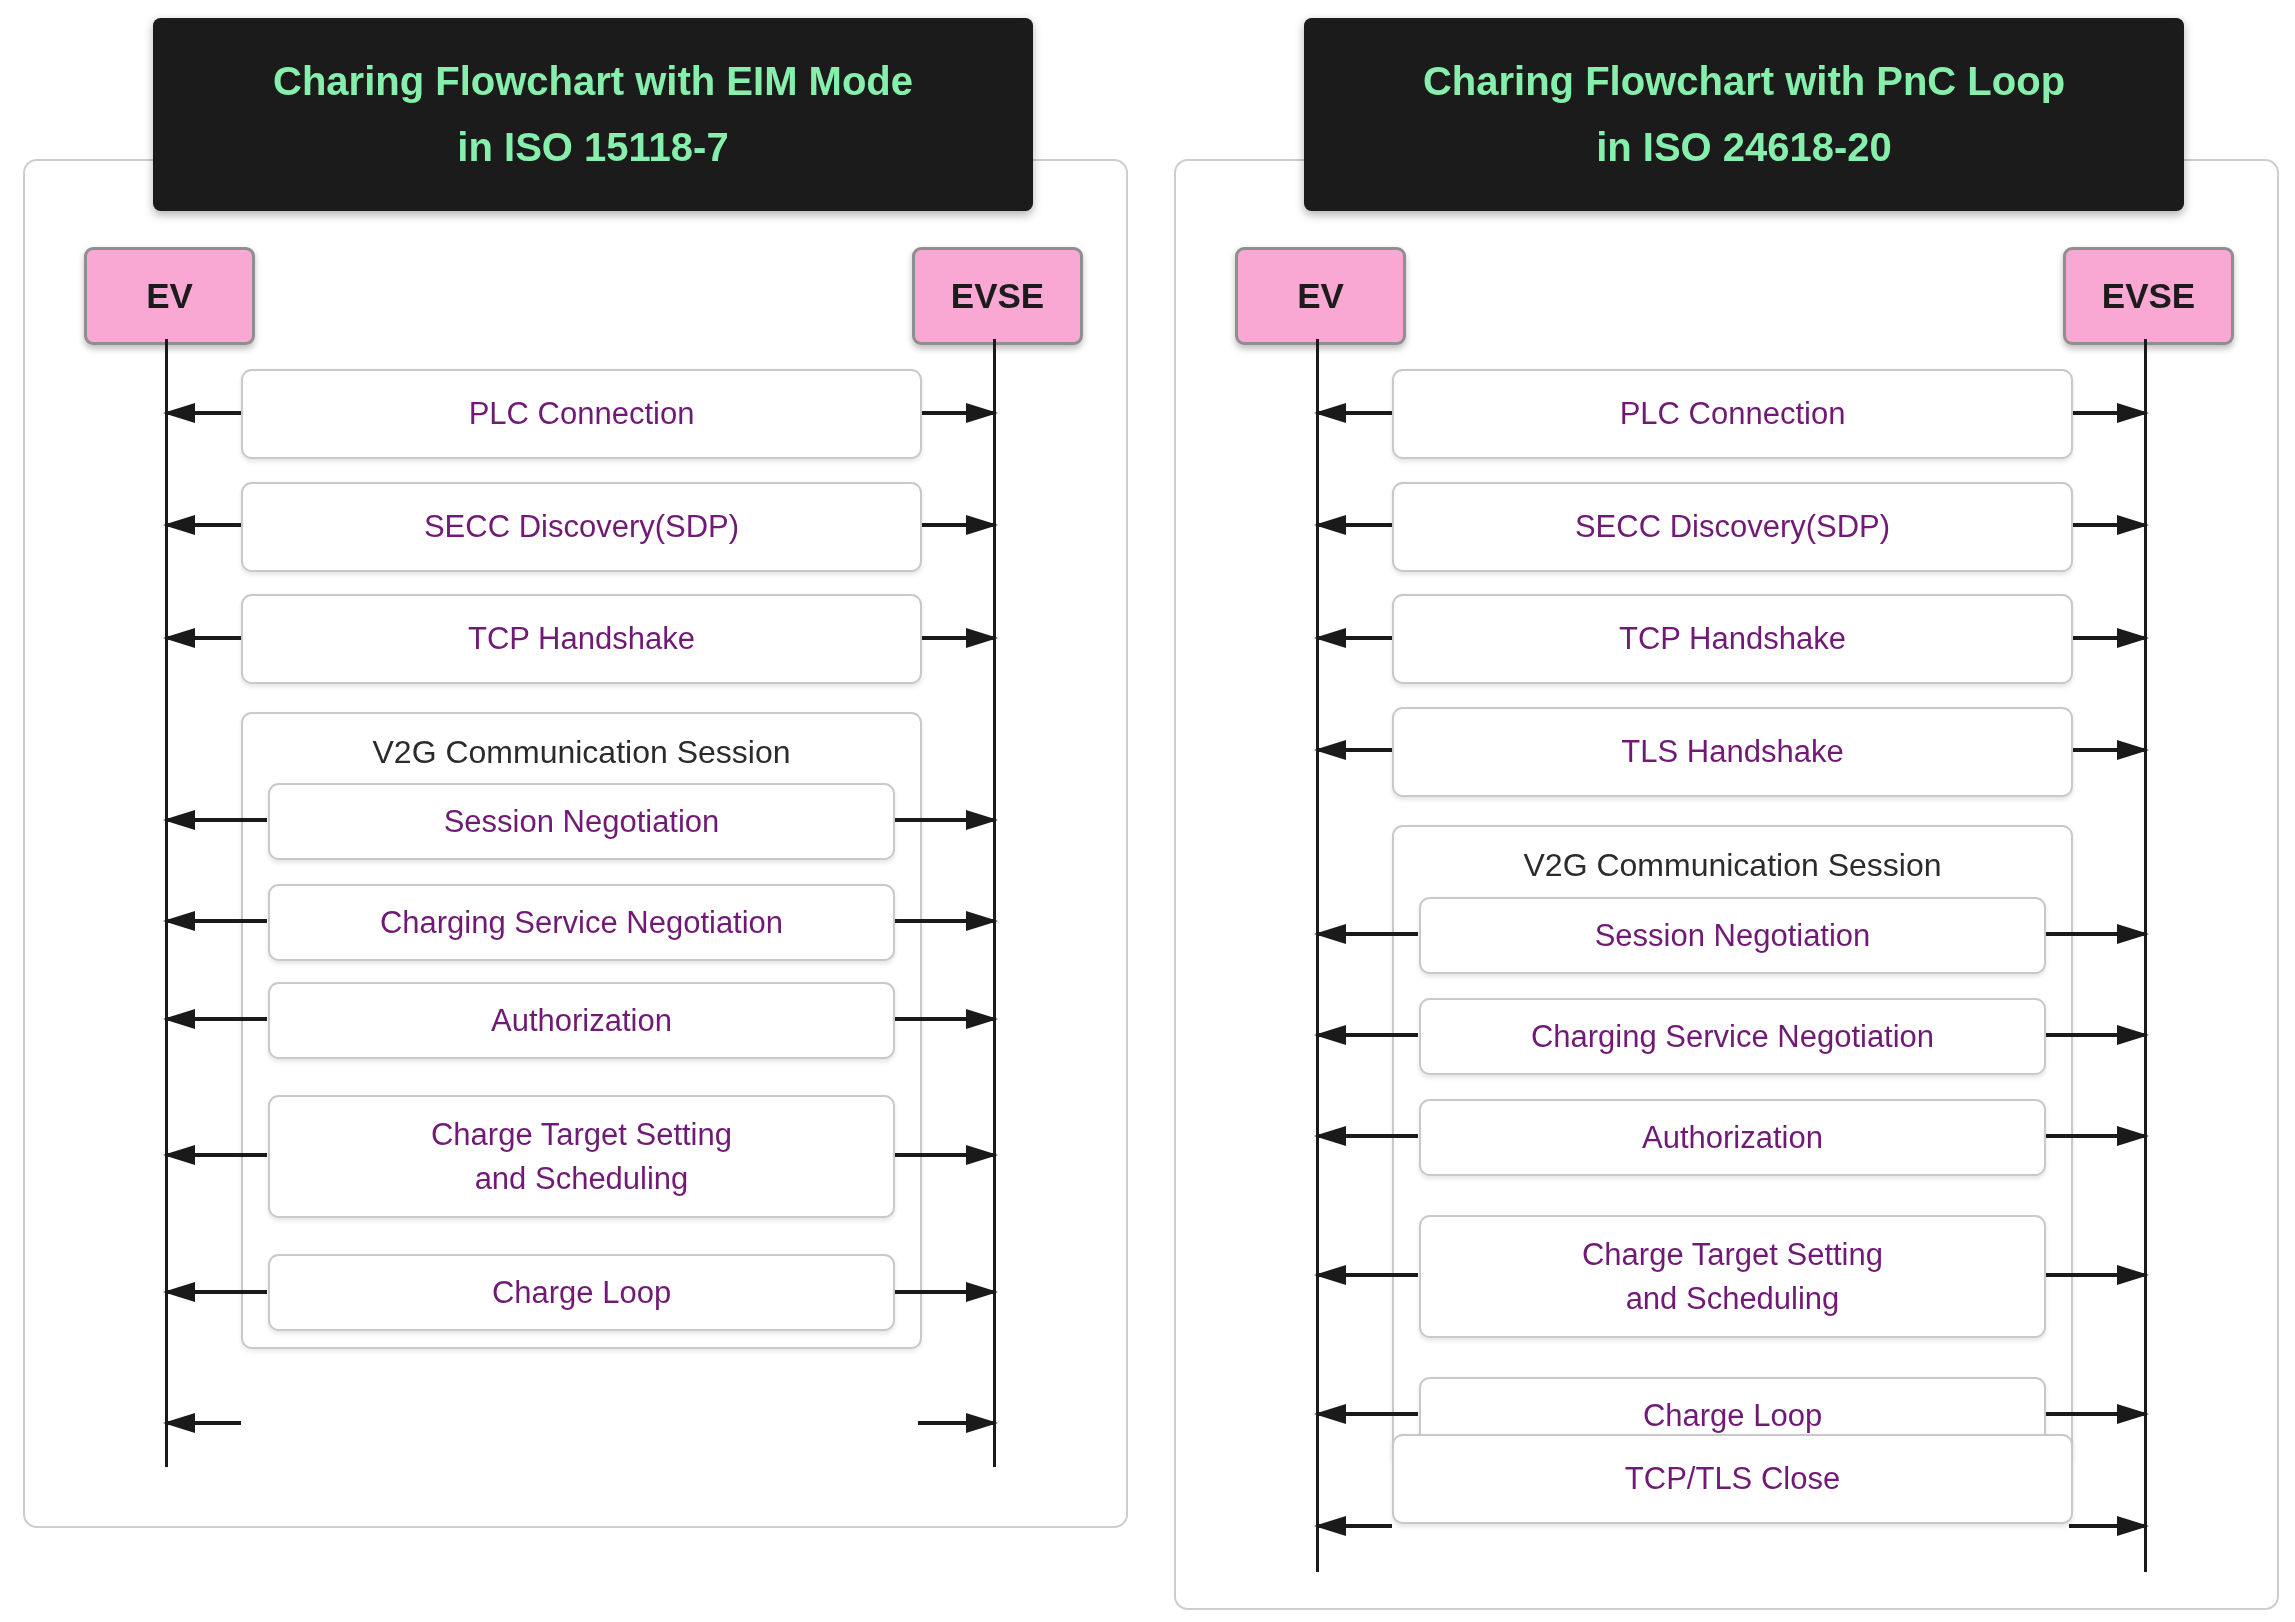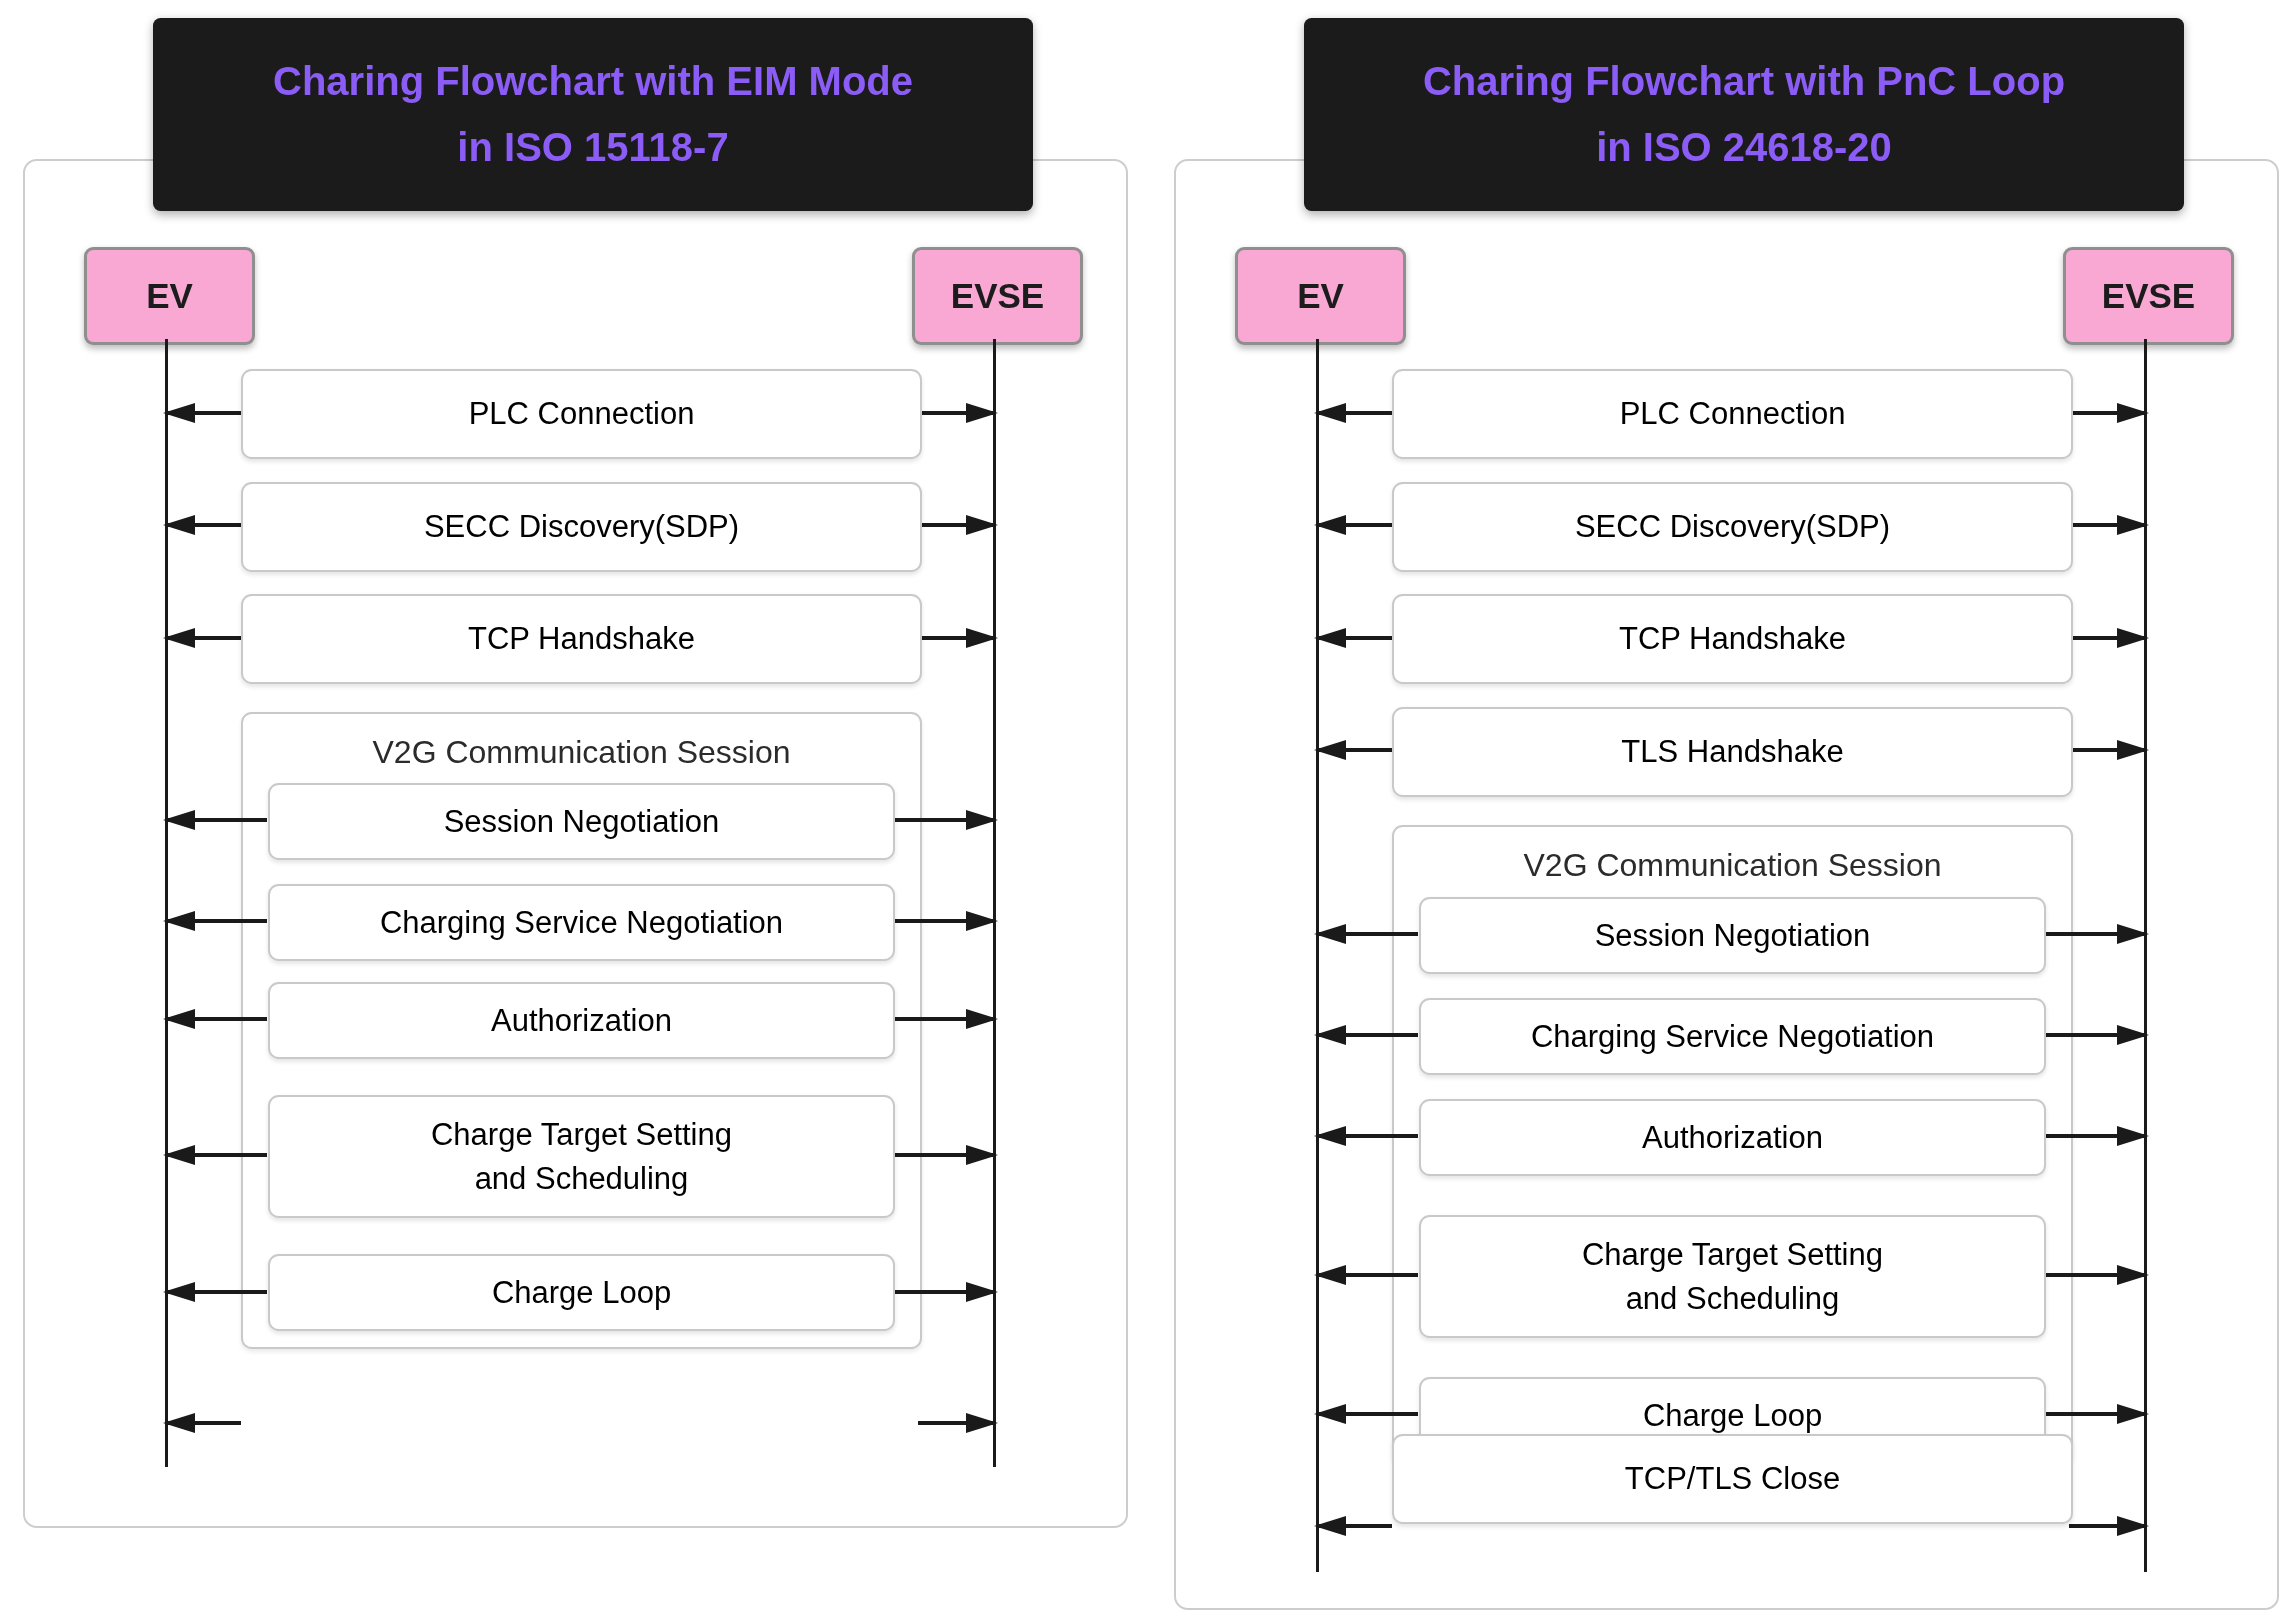--- a/index.html
+++ b/index.html
@@ -11,37 +11,37 @@
   .panel{
     position:absolute;background:#ffffff;border:2.3px solid #cdcdcd;border-radius:13.8px;
   }
   
   .title{
     position:absolute;background:#1b1b1b;border-radius:7.6px;
     display:flex;flex-direction:column;justify-content:center;align-items:center;gap:23px;
     box-shadow:0 3.8px 9.2px rgba(0,0,0,.30);
   }
   .title .t-line{
-    display:block;color:#8b5cf6;font-weight:bold;font-size:40px;line-height:43px;text-align:center;
+    display:block;color:#86efac;font-weight:bold;font-size:40px;line-height:43px;text-align:center;
   }
   
   .actor{
     position:absolute;width:165px;height:92px;background:#f9a8d4;border:3.1px solid #8f8f8f;border-radius:9.2px;
     display:flex;align-items:center;justify-content:center;
     font-weight:bold;font-size:35px;color:#1c1c1c;box-shadow:0 3.1px 6.1px rgba(0,0,0,.25);
   }
   
   .lifeline{position:absolute;width:3.1px;background:#1a1a1a;}
   
   .step{
     position:absolute;background:#ffffff;border:2.3px solid #c9c9c9;border-radius:10.7px;
     display:flex;flex-direction:column;justify-content:center;align-items:center;
     box-shadow:0 2.3px 4.6px rgba(0,0,0,.10);
   }
-  .step .l{display:block;font-size:31px;line-height:44px;color:#000000;text-align:center;}
+  .step .l{display:block;font-size:31px;line-height:44px;color:#701a75;text-align:center;}
   
   .group{
     position:absolute;background:#ffffff;border:2.3px solid #c9c9c9;border-radius:10.7px;
     text-align:center;box-shadow:0 2.3px 4.6px rgba(0,0,0,.08);
   }
   .group-label{display:block;margin-top:20px;font-size:32px;line-height:37px;color:#2b2b2b;}
   
   .arr{position:absolute;height:3.8px;background:#1a1a1a;}
   .arr.head-l::before{
     content:"";position:absolute;left:-2.3px;top:-8.4px;width:0;height:0;

